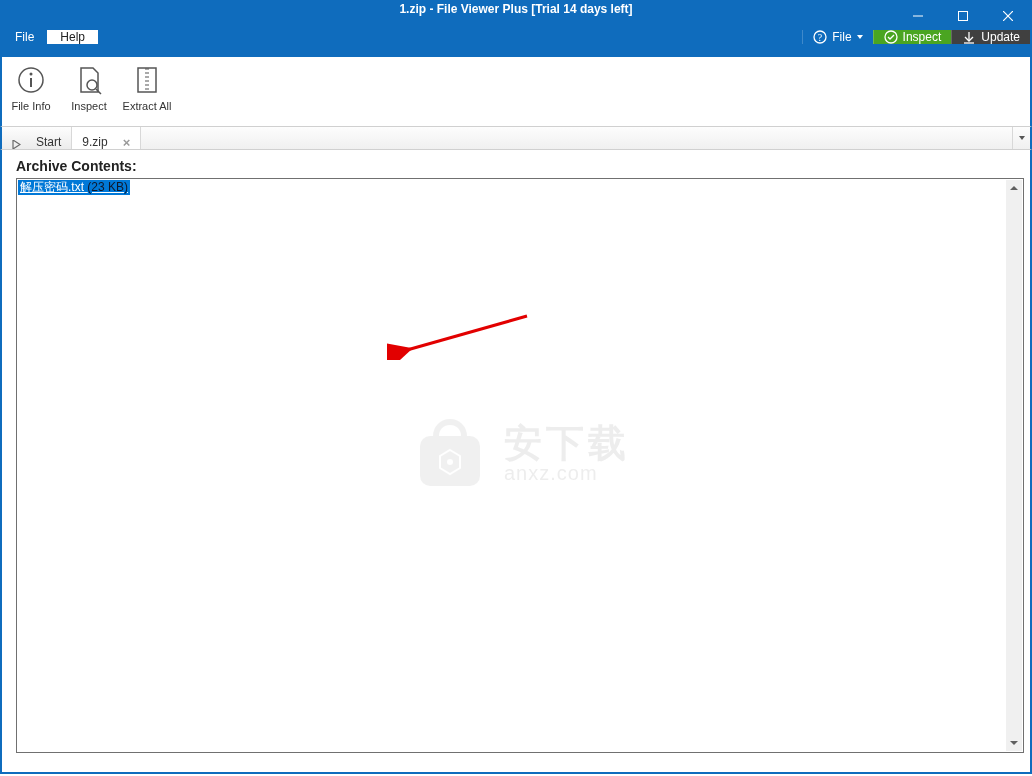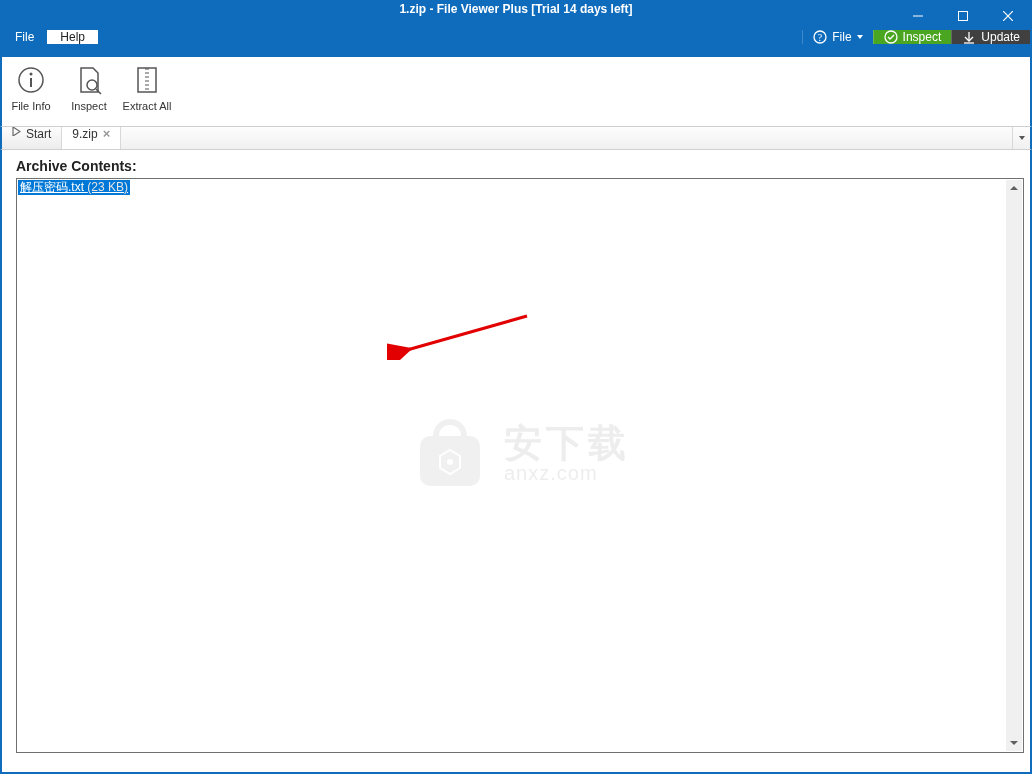--- a/index.html
+++ b/index.html
@@ -23,41 +23,41 @@
   .caret-down{width:0;height:0;border-left:3px solid transparent;border-right:3px solid transparent;border-top:4px solid #fff}
 
   
   .ribbon{height:69px;background:#fff;border-left:2px solid #0f6cbd;border-right:2px solid #0f6cbd;display:flex;padding-top:3px}
   .rib-btn{width:58px;display:flex;flex-direction:column;align-items:center;justify-content:flex-start;padding-top:3px;font-size:11px;color:#333}
   .rib-btn .ico{width:34px;height:34px;display:flex;align-items:center;justify-content:center;margin-bottom:3px}
   .rib-btn span{white-space:nowrap}
 
   
   .tabstrip{height:24px;background:linear-gradient(#fdfdfd,#f0f0f0);border-left:2px solid #0f6cbd;border-right:2px solid #0f6cbd;border-top:1px solid #d0d0d0;border-bottom:1px solid #d0d0d0;display:flex;align-items:stretch}
-  .tab-item{display:flex;align-items:flex-start;gap:5px;padding:0 10px;font-size:12px;color:#333;border-right:1px solid #d8d8d8;background:linear-gradient(#fdfdfd,#ececec)}
+  .tab-item{display:flex;align-items:flex-end;gap:15px;padding:0 10px;font-size:12px;color:#333;border-right:1px solid #d8d8d8;background:linear-gradient(#fdfdfd,#ececec)}
   .tab-item.active{background:#fff}
   .tab-close{color:#9a9a9a;font-size:13px;font-weight:bold;line-height:1}
   .tab-dropdown{margin-left:auto;width:18px;display:flex;align-items:center;justify-content:center;border-left:1px solid #d8d8d8}
   .tab-dropdown .caret-down{border-top-color:#555}
 
   
   .content{border:2px solid #0f6cbd;border-top:none;height:624px;background:#fff;padding:6px 6px 6px 6px;position:relative}
   .content h3{margin:2px 0 4px 8px;font-size:14px;font-weight:700;color:#222}
   .listbox{position:relative;margin:0 0 0 8px;height:575px;border:1px solid #707070;background:#fff;overflow:hidden}
   .list-inner{position:absolute;top:1px;left:1px;right:17px;bottom:1px;overflow:auto}
   .scrollbar{position:absolute;top:1px;right:1px;bottom:1px;width:16px;background:#f0f0f0}
   .scroll-arrow{position:absolute;left:0;right:0;height:16px;display:flex;align-items:center;justify-content:center}
   .scroll-arrow.up{top:0}
   .scroll-arrow.down{bottom:0}
   .scroll-arrow .tri{width:0;height:0;border-left:4px solid transparent;border-right:4px solid transparent}
   .scroll-arrow.up .tri{border-bottom:4px solid #606060}
   .scroll-arrow.down .tri{border-top:4px solid #606060}
 
   .file-row{display:inline-block;padding:0 2px;margin:0;background:#0078d7;color:#fff;font-size:12px;line-height:15px;text-decoration:underline}
-  .file-row .size{color:#e5e5e5}
+  .file-row .size{color:#0f172a}
 
   
   .watermark{position:absolute;left:50%;top:48%;transform:translate(-50%,-50%);opacity:.25;pointer-events:none;display:flex;align-items:center;gap:14px}
   .wm-bag{width:80px;height:80px}
   .wm-text{display:flex;flex-direction:column;color:#b9b9b9}
   .wm-text .cn{font-size:38px;font-weight:700;letter-spacing:4px;line-height:1}
   .wm-text .en{font-size:20px;letter-spacing:1px}
 
   
   .red-arrow{position:absolute;top:160px;left:385px;pointer-events:none}

